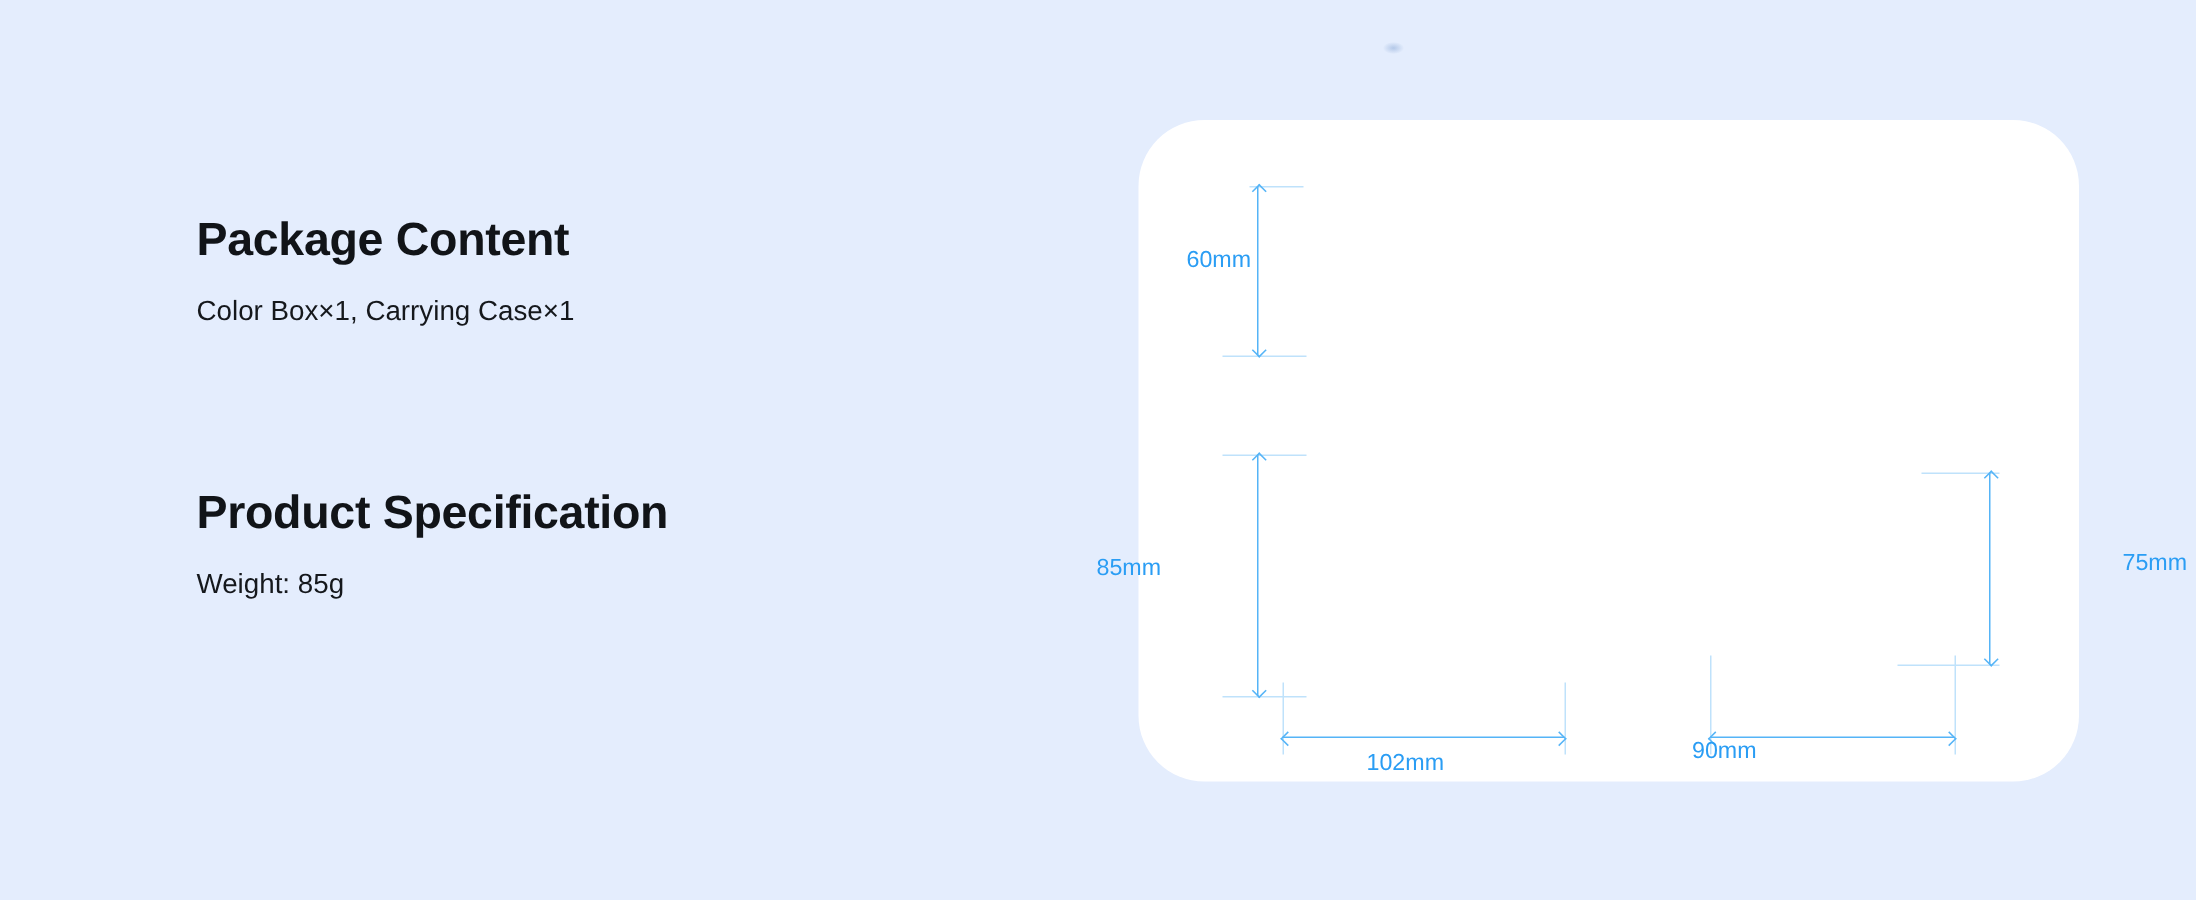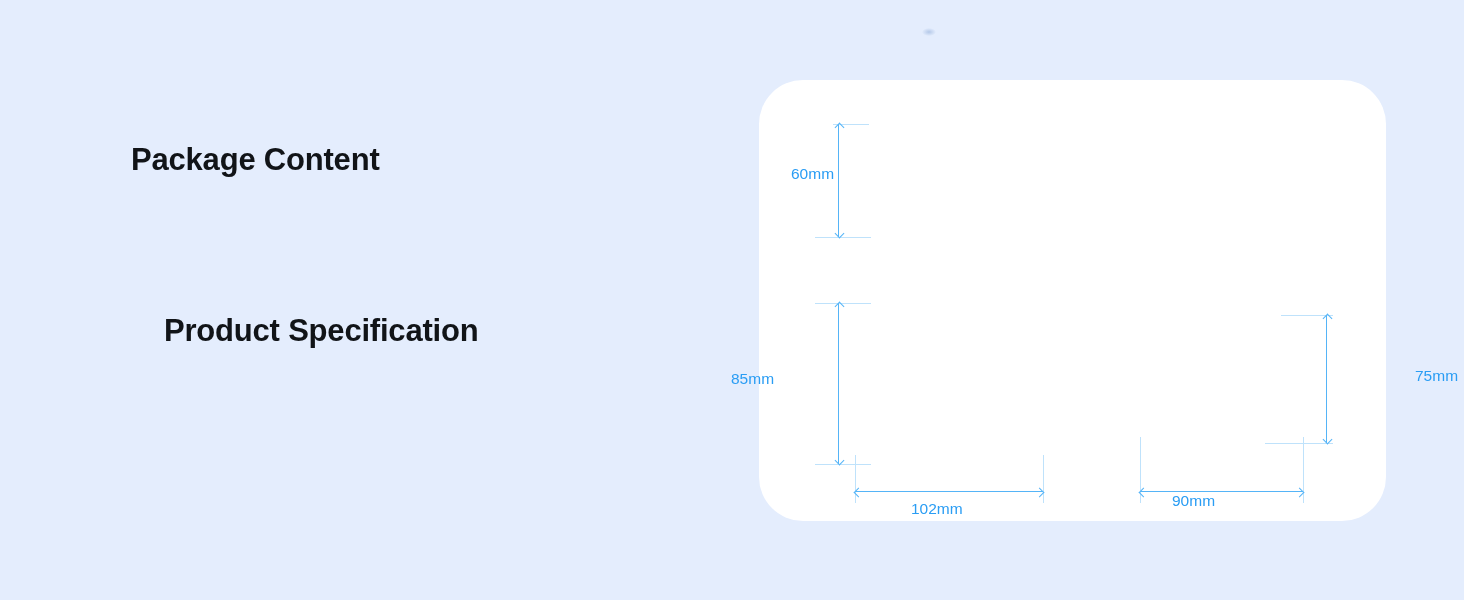--- a/index.html
+++ b/index.html
@@ -18,21 +18,21 @@
   
   .text-col {
     position: absolute;
     left: 131px;
     top: 0;
     width: 580px;
     height: 488px;
   }
 
   .block-package { position: absolute; top: 143px; left: 0; }
-  .block-spec    { position: absolute; top: 314px; left: 0; margin-left: 33px; }
+  .block-spec    { position: absolute; top: 325px; left: 0; }
 
   .sec-title {
     font-size: 31px;
     font-weight: bold;
     color: #111418;
     letter-spacing: -0.2px;
     line-height: 1.1;
     margin: 0;
     white-space: nowrap;
   }
@@ -114,25 +114,29 @@
   .ext.h { height: 1px; }
   .ext.v { width: 1px; }
 </style>
 </head>
 <body>
 
 <div class="text-col">
 
   <div class="block-package">
     <h2 class="sec-title">Package Content</h2>
+    <p class="sec-body">
+      <span class="line">Color Box×1, Carrying Case×1</span>
+    </p>
   </div>
 
   <div class="block-spec">
     <h2 class="sec-title">Product Specification</h2>
     <p class="sec-body">
+      <span class="line">Weight: 85g</span>
     </p>
   </div>
 
 </div>
 
 <div class="speck"></div>
 
 <div class="photo-card">
 
   
@@ -165,13 +169,13 @@
 <div class="dim-label" style="left:911px; top:500px;">102mm</div>
 
 <div class="ext h" style="left:1281px; top:315px; width:52px;"></div>
 <div class="ext h" style="left:1265px; top:443px; width:68px;"></div>
 <div class="dim-v" style="left:1326px; top:315px; height:128px;"></div>
 <div class="dim-label" style="left:1367px; top:367px;margin-left:48px;">75mm</div>
 
 <div class="ext v" style="left:1140px; top:437px; height:66px;"></div>
 <div class="ext v" style="left:1303px; top:437px; height:66px;"></div>
 <div class="dim-h" style="left:1140px; top:491px; width:163px;"></div>
-<div class="dim-label" style="left:1172px; top:492px;">90mm</div>
+<div class="dim-label" style="left:1128px; top:492px;">90mm</div>
 
 </body></html>

